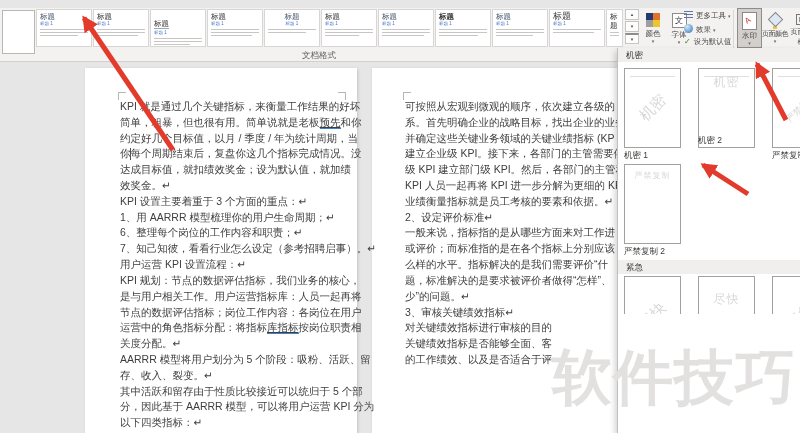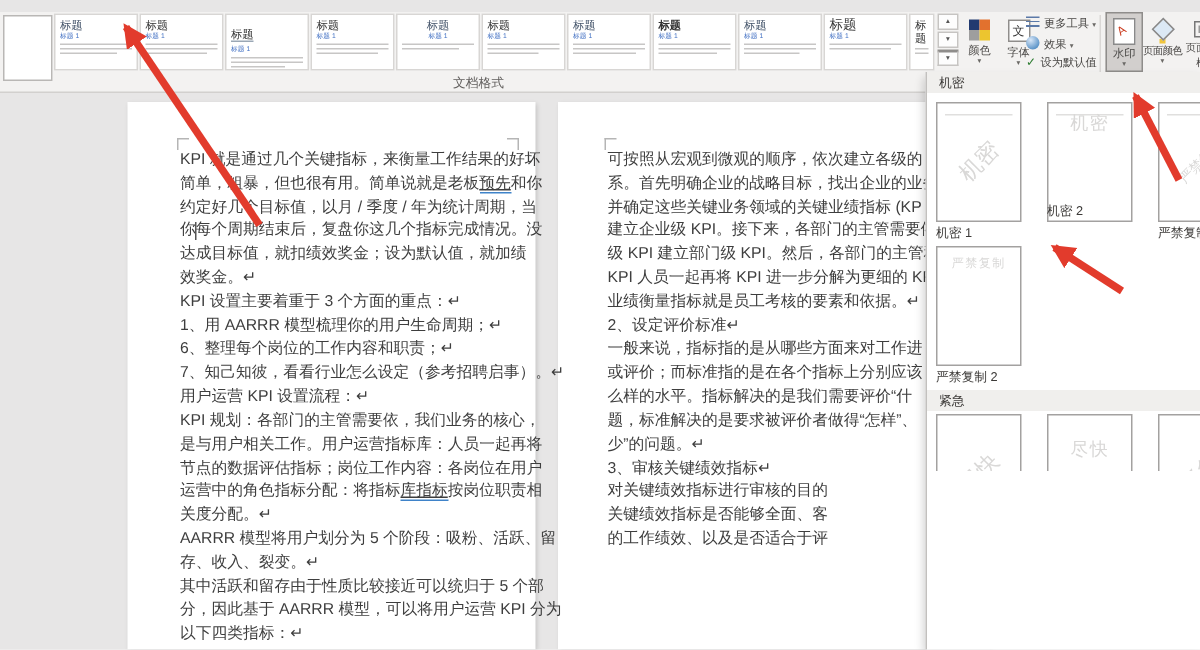--- a/index.html
+++ b/index.html
@@ -223,21 +223,21 @@
     <div class="tl" style="top:16px"><span>简单，粗暴，但也很有用。简单说就是老板</span><span class="bluemark">预先</span><span>和你</span></div>
     <div class="tl" style="top:32px">约定好几个目标值，以月 / 季度 / 年为统计周期，当</div>
     <div class="tl" style="top:47px">你每个周期结束后，复盘你这几个指标完成情况。没</div>
     <div class="tl" style="top:63px">达成目标值，就扣绩效奖金；设为默认值，就加绩</div>
     <div class="tl" style="top:79px">效奖金。↵</div>
     <div class="tl" style="top:95px">KPI 设置主要着重于 3 个方面的重点：↵</div>
     <div class="tl" style="top:111px">1、用 AARRR 模型梳理你的用户生命周期；↵</div>
     <div class="tl" style="top:126px">6、整理每个岗位的工作内容和职责；↵</div>
     <div class="tl" style="top:142px">7、知己知彼，看看行业怎么设定（参考招聘启事）。↵</div>
     <div class="tl" style="top:158px">用户运营 KPI 设置流程：↵</div>
-    <div class="tl" style="top:174px">KPI 规划：各部门的主管需要依，我们业务的核心，</div>
+    <div class="tl" style="top:174px">KPI 规划：节点的数据评估指标，我们业务的核心，</div>
     <div class="tl" style="top:190px">是与用户相关工作。用户运营指标库：人员一起再将</div>
     <div class="tl" style="top:206px">节点的数据评估指标；岗位工作内容：各岗位在用户</div>
     <div class="tl" style="top:221px"><span>运营中的角色指标分配：将指标</span><span class="bluemark">库指标</span><span>按岗位职责相</span></div>
     <div class="tl" style="top:237px">关度分配。↵</div>
     <div class="tl" style="top:253px">AARRR 模型将用户划分为 5 个阶段：吸粉、活跃、留</div>
     <div class="tl" style="top:269px">存、收入、裂变。↵</div>
     <div class="tl" style="top:285px">其中活跃和留存由于性质比较接近可以统归于 5 个部</div>
     <div class="tl" style="top:300px">分，因此基于 AARRR 模型，可以将用户运营 KPI 分为</div>
     <div class="tl" style="top:316px">以下四类指标：↵</div>
   </div>
@@ -293,20 +293,21 @@
     <div class="pcard horiz" style="left:80px;top:228px">
       <span class="wm wm2h" style="top:14px">尽快</span>
       </div>
     <div class="pcard diag" style="left:154px;top:228px">
       <span class="wm wm2">紧急</span>
       </div>
 
     <div class="pwhite"></div>
   </div>
 
+  <div class="bigwm">软件技巧</div>
 
   <svg class="arrows" width="800" height="433" viewBox="0 0 800 433">
     <defs>
       <marker id="ah" markerUnits="userSpaceOnUse" markerWidth="20" markerHeight="18" refX="13" refY="8" orient="auto">
         <path d="M0,0 L16,8 L0,16 Z" fill="#e23b2c"></path>
       </marker>
     </defs>
     <line x1="173" y1="150" x2="84" y2="18" stroke="#e23b2c" stroke-width="5" marker-end="url(#ah)"></line>
     <line x1="786" y1="120" x2="757" y2="64" stroke="#e23b2c" stroke-width="5" marker-end="url(#ah)"></line>
     <line x1="748" y1="194" x2="703" y2="165" stroke="#e23b2c" stroke-width="5" marker-end="url(#ah)"></line>

